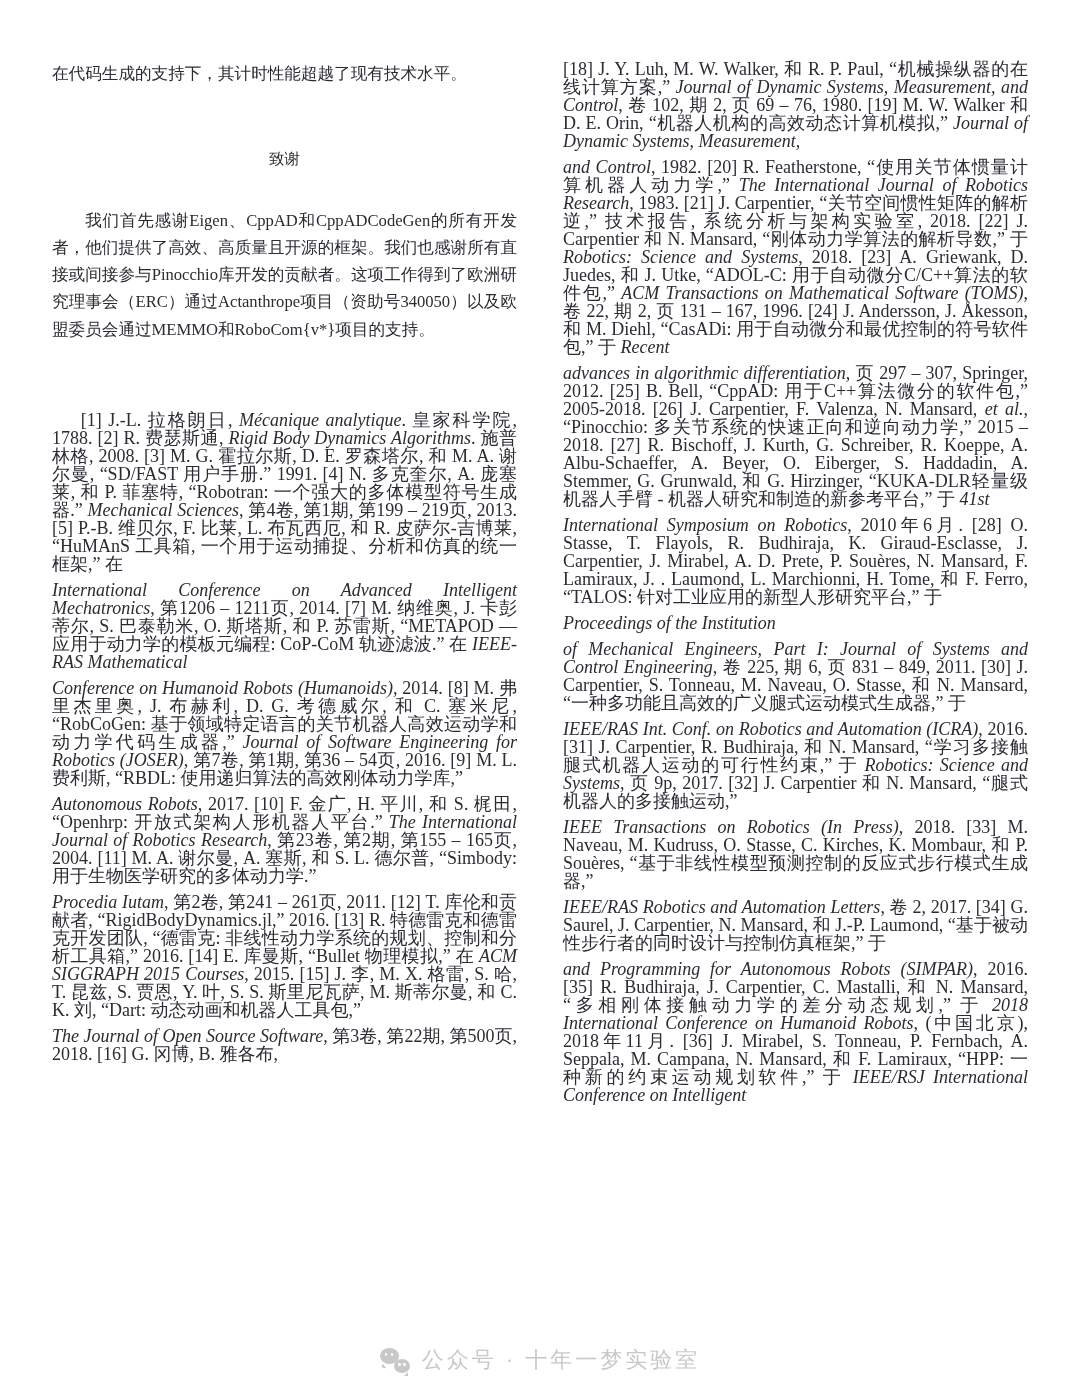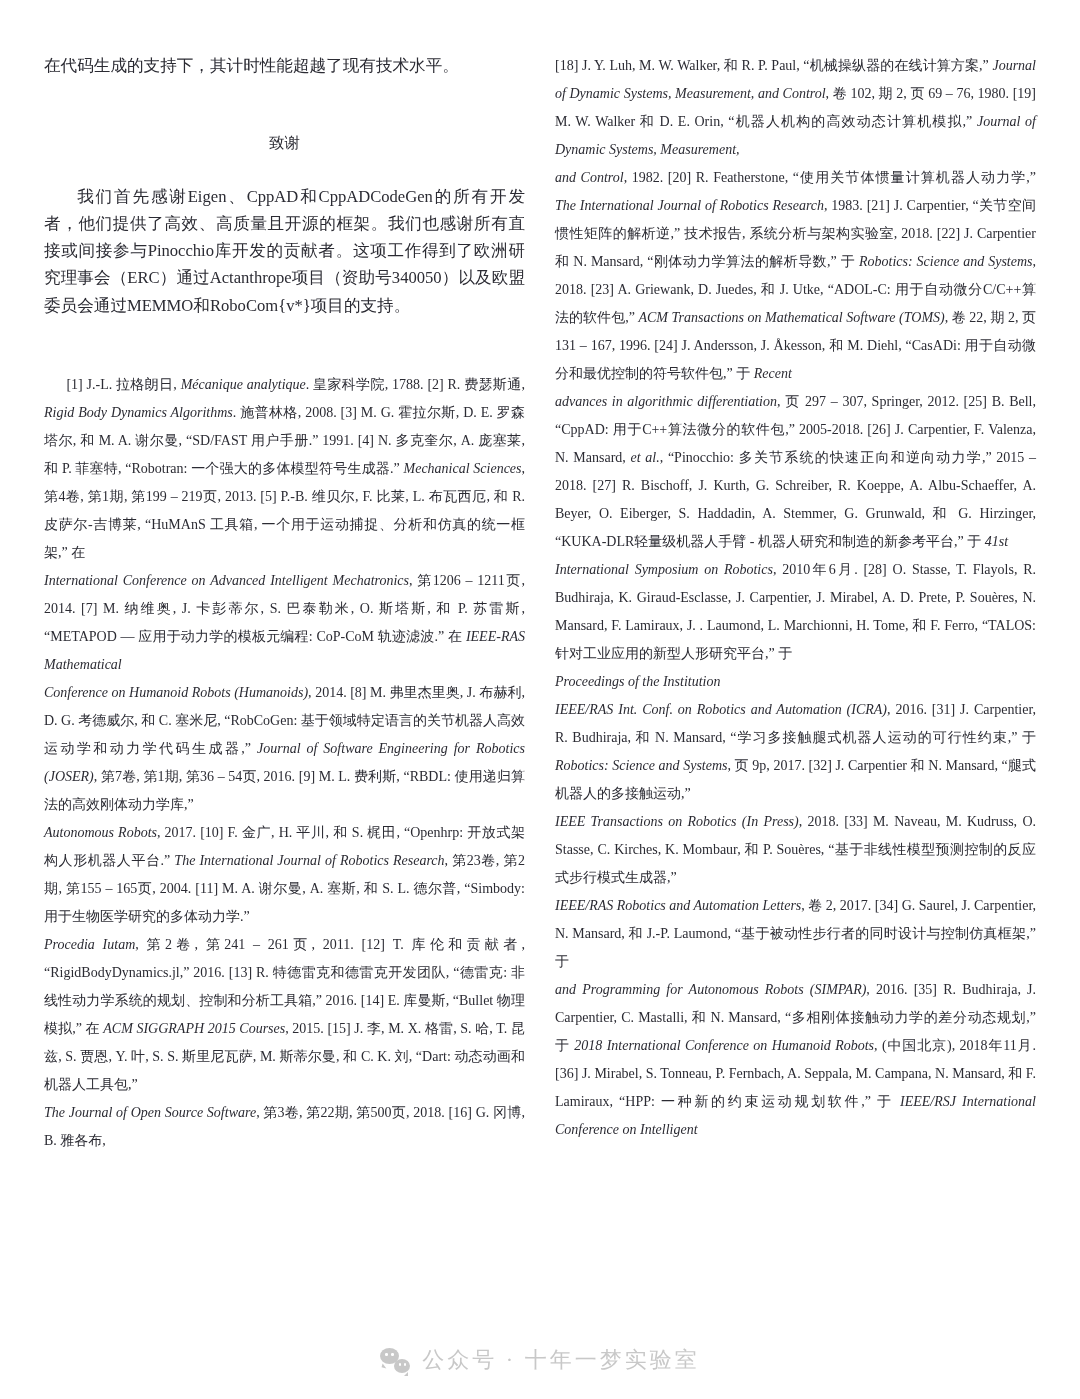--- a/index.html
+++ b/index.html
@@ -28,21 +28,21 @@
     width: 992px;
     height: 1270px;
     display: flex;
     gap: 30px;
   }
   .col {
     width: 481px;
     flex: 0 0 481px;
   }
   p {
-    margin: 0;
+    margin: 8px;
     font-size: 16.6px;
     line-height: 27.3px;
     text-align: justify;
     text-justify: inter-character;
     color: #2b2b33;
     font-family: Liberation Serif, serif;
   }
   p.body-par {
     text-indent: 0;
   }
@@ -52,22 +52,22 @@
   .sec-head {
     text-align: center;
     font-size: 15.5px;
     line-height: 27.3px;
     margin: 12px;
     color: #2b2b33;
   }
   .gap-sm { height: 14px; }
   .gap-lg { height: 38px; }
   .refs p {
-    font-size: 14px;
-    line-height: 28px;
+    font-size: 18px;
+    line-height: 18px;
     text-align: justify;
   }
   .refs p.first {
     text-indent: 1.6em;
   }
   em, .it {
     font-style: italic;
   }
   .footer {
     position: absolute;
@@ -76,21 +76,21 @@
     width: 1080px;
     display: flex;
     align-items: center;
     justify-content: center;
     gap: 12px;
   }
   .footer-text {
     color: #c8c8c8;
     font-size: 22px;
     letter-spacing: 3px;
-    font-family: Liberation Serif, serif;
+    font-family: Liberation Sans, sans-serif;
     white-space: nowrap;
   }
   .wechat-icon {
     width: 30px;
     height: 26px;
     position: relative;
     flex: 0 0 30px;
   }
   .wechat-icon .bub-a {
     position: absolute;
@@ -167,20 +167,21 @@
         </div>
     </div>
 
     <div class="col">
       <div class="refs" id="right-refs">
           <p><span>[18] J. Y. Luh, M. W. Walker, 和 R. P. Paul, “机械操纵器的在线计算方案,” </span><span class="it">Journal of Dynamic Systems, Measurement, and Control</span><span>, 卷 102, 期 2, 页 69 – 76, 1980. [19] M. W. Walker 和 D. E. Orin, “机器人机构的高效动态计算机模拟,” </span><span class="it">Journal of Dynamic Systems, Measurement,</span></p>
           <p><span class="it">and Control</span><span>, 1982. [20] R. Featherstone, “使用关节体惯量计算机器人动力学,” </span><span class="it">The International Journal of Robotics Research</span><span>, 1983. [21] J. Carpentier, “关节空间惯性矩阵的解析逆,” 技术报告, 系统分析与架构实验室, 2018. [22] J. Carpentier 和 N. Mansard, “刚体动力学算法的解析导数,” 于 </span><span class="it">Robotics: Science and Systems</span><span>, 2018. [23] A. Griewank, D. Juedes, 和 J. Utke, “ADOL-C: 用于自动微分C/C++算法的软件包,” </span><span class="it">ACM Transactions on Mathematical Software (TOMS)</span><span>, 卷 22, 期 2, 页 131 – 167, 1996. [24] J. Andersson, J. Åkesson, 和 M. Diehl, “CasADi: 用于自动微分和最优控制的符号软件包,” 于 </span><span class="it">Recent</span></p>
           <p><span class="it">advances in algorithmic differentiation</span><span>, 页 297 – 307, Springer, 2012. [25] B. Bell, “CppAD: 用于C++算法微分的软件包,” 2005-2018. [26] J. Carpentier, F. Valenza, N. Mansard, </span><span class="it">et al.</span><span>, “Pinocchio: 多关节系统的快速正向和逆向动力学,” 2015 – 2018. [27] R. Bischoff, J. Kurth, G. Schreiber, R. Koeppe, A. Albu-Schaeffer, A. Beyer, O. Eiberger, S. Haddadin, A. Stemmer, G. Grunwald, 和 G. Hirzinger, “KUKA-DLR轻量级机器人手臂 - 机器人研究和制造的新参考平台,” 于 </span><span class="it">41st</span></p>
           <p><span class="it">International Symposium on Robotics</span><span>, 2010年6月. [28] O. Stasse, T. Flayols, R. Budhiraja, K. Giraud-Esclasse, J. Carpentier, J. Mirabel, A. D. Prete, P. Souères, N. Mansard, F. Lamiraux, J. . Laumond, L. Marchionni, H. Tome, 和 F. Ferro, “TALOS: 针对工业应用的新型人形研究平台,” 于</span></p>
           <p><span class="it">Proceedings of the Institution</span></p>
+          <p><span class="it">of Mechanical Engineers, Part I: Journal of Systems and Control Engineering</span><span>, 卷 225, 期 6, 页 831 – 849, 2011. [30] J. Carpentier, S. Tonneau, M. Naveau, O. Stasse, 和 N. Mansard, “一种多功能且高效的广义腿式运动模式生成器,” 于</span></p>
           <p><span class="it">IEEE/RAS Int. Conf. on Robotics and Automation (ICRA)</span><span>, 2016. [31] J. Carpentier, R. Budhiraja, 和 N. Mansard, “学习多接触腿式机器人运动的可行性约束,” 于 </span><span class="it">Robotics: Science and Systems</span><span>, 页 9p, 2017. [32] J. Carpentier 和 N. Mansard, “腿式机器人的多接触运动,”</span></p>
           <p><span class="it">IEEE Transactions on Robotics (In Press)</span><span>, 2018. [33] M. Naveau, M. Kudruss, O. Stasse, C. Kirches, K. Mombaur, 和 P. Souères, “基于非线性模型预测控制的反应式步行模式生成器,”</span></p>
           <p><span class="it">IEEE/RAS Robotics and Automation Letters</span><span>, 卷 2, 2017. [34] G. Saurel, J. Carpentier, N. Mansard, 和 J.-P. Laumond, “基于被动性步行者的同时设计与控制仿真框架,” 于</span></p>
           <p><span class="it">and Programming for Autonomous Robots (SIMPAR)</span><span>, 2016. [35] R. Budhiraja, J. Carpentier, C. Mastalli, 和 N. Mansard, “多相刚体接触动力学的差分动态规划,” 于 </span><span class="it">2018 International Conference on Humanoid Robots</span><span>, (中国北京), 2018年11月. [36] J. Mirabel, S. Tonneau, P. Fernbach, A. Seppala, M. Campana, N. Mansard, 和 F. Lamiraux, “HPP: 一种新的约束运动规划软件,” 于 </span><span class="it">IEEE/RSJ International Conference on Intelligent</span></p>
         </div>
     </div>
 
   </div>
 
   <div class="footer">

